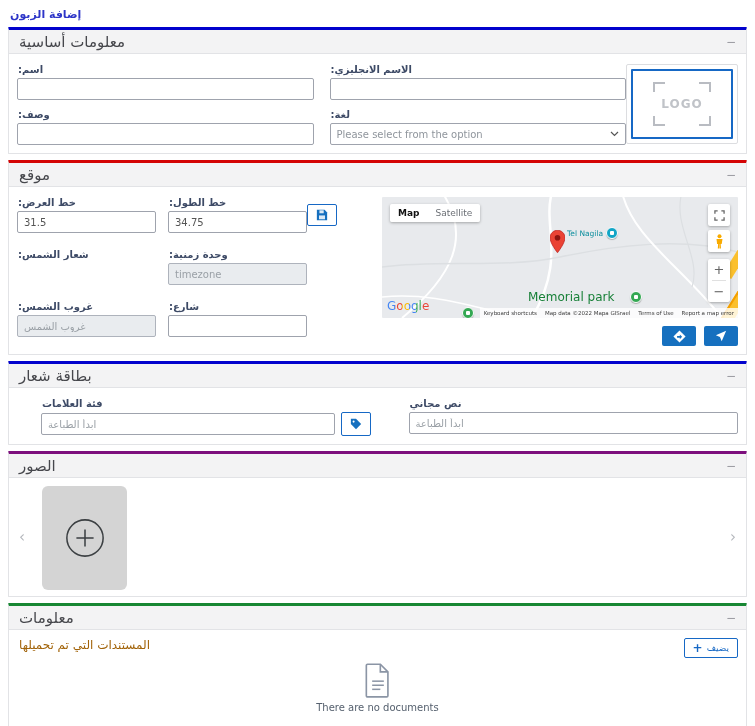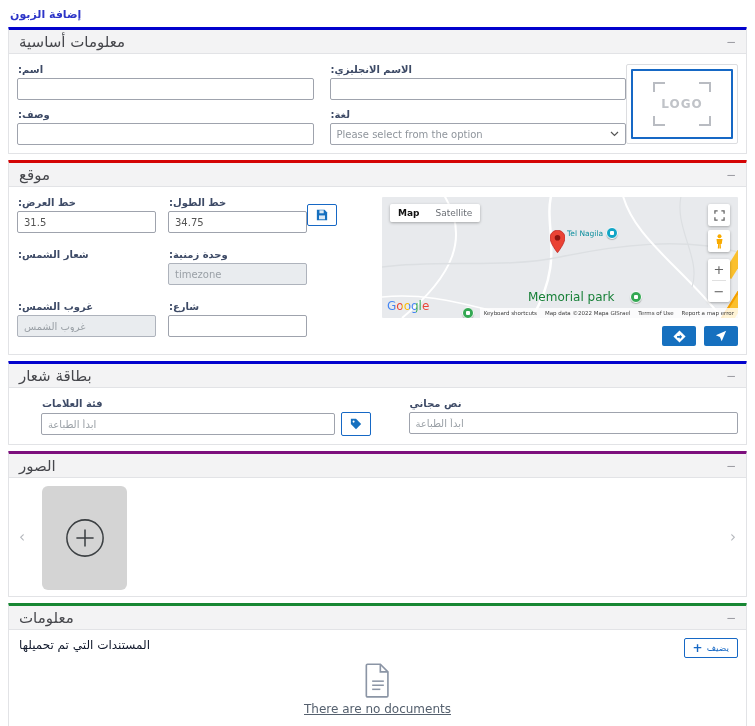--- a/index.html
+++ b/index.html
@@ -154,29 +154,29 @@
   .car-arrow { position:absolute; top:50%; transform:translateY(-50%); color:#b3b6bb; font-size:15px; cursor:pointer; line-height:1; }
   .car-prev { left:10px; }
   .car-next { right:10px; }
   .add-tile {
     width:85px; height:104px; margin-left:25px; background:#d4d4d4; border-radius:6px;
     display:flex; align-items:center; justify-content:center; cursor:pointer;
   }
 
   
   .docs-body { height:106px; position:relative; padding-top:8px; }
-  .docs-heading { font-size:12px; color:#0f172a; direction:rtl; text-align:left; padding-left:2px; }
+  .docs-heading { font-size:12px; color:#a16207; direction:rtl; text-align:left; padding-left:2px; }
   .add-doc-btn {
     position:absolute; right:8px; top:8px; height:20px; padding:0 8px;
     background:#fff; border:1px solid #1668c5; border-radius:2px; color:#1668c5;
     display:flex; align-items:center; gap:4px; font-size:9px; cursor:pointer;
     font-family:"DejaVu Sans",sans-serif;
   }
   .docs-empty { position:absolute; left:0; right:0; top:32px; display:flex; flex-direction:column; align-items:center; gap:4px; }
-  .docs-empty-text { font-size:12px; color:#55606e;text-decoration:underline; }
+  .docs-empty-text { font-size:10px; color:#55606e; }
   .plus-glyph { font-size:12px; line-height:1; font-weight:bold; }
 </style>
 </head>
 <body>
 
 <div class="page">
 
   <div class="page-title">إضافة الزبون</div>
 
   <div class="card accent-blue">

